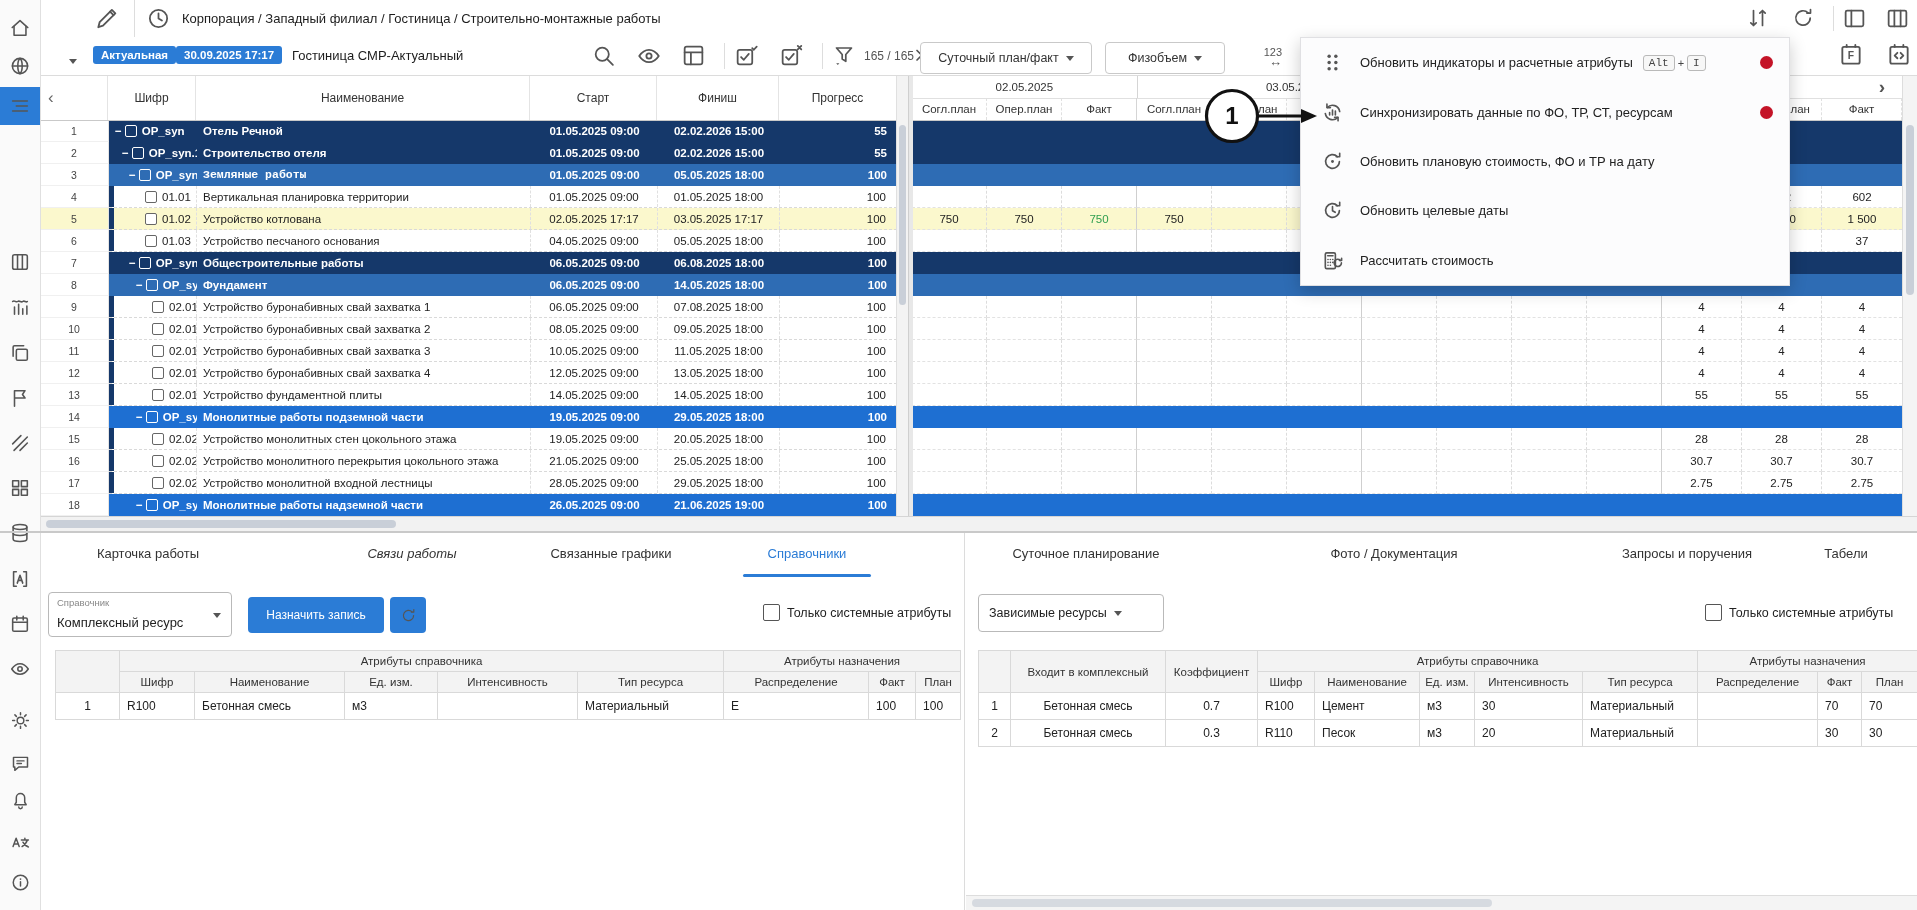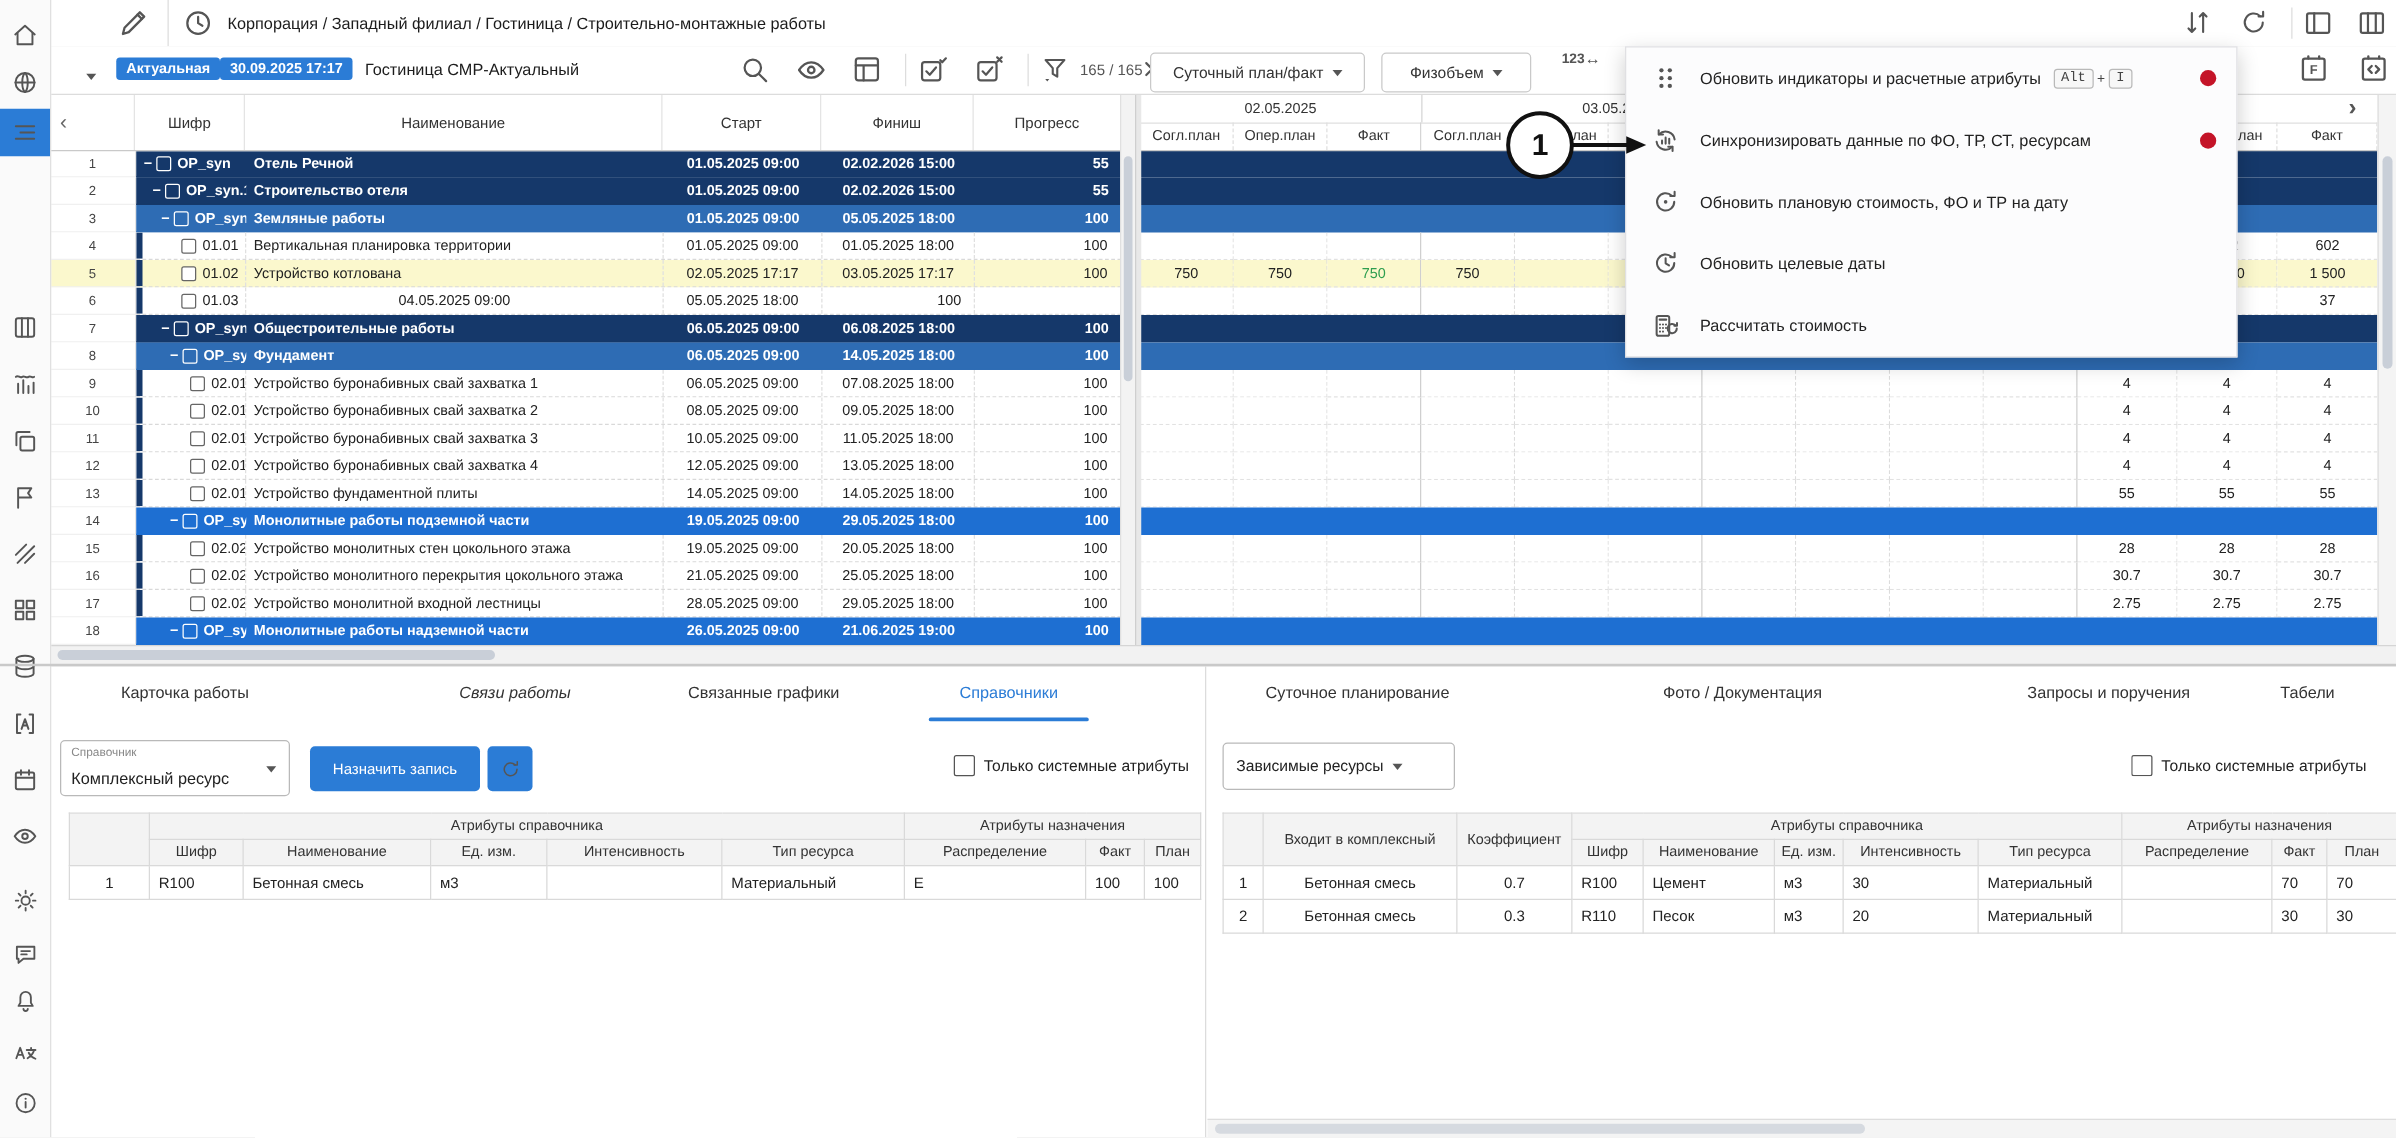--- a/index.html
+++ b/index.html
@@ -14,21 +14,21 @@
   .rail-item.active{background:var(--accent);color:#fff;}
   
   .topbar{position:absolute;left:40px;top:0;width:1877px;height:37px;border-bottom:1px solid #e2e2e2;background:#fff;z-index:4;}
   .toolbar2{position:absolute;left:40px;top:37px;width:1877px;height:38px;border-bottom:1px solid #dcdcdc;background:#fff;z-index:4;}
   .crumb{position:absolute;left:100px;top:0;height:37px;display:flex;align-items:center;font-size:13px;color:#1c1c1c;}
   .badge{display:inline-block;background:var(--accent);color:#fff;border-radius:3px;padding:3px 8px;font-size:11.5px;font-weight:bold;}
   .proj-title{font-size:13px;color:#1c1c1c;}
   .count{font-size:12px;color:#555;}
   .caret{display:inline-block;width:0;height:0;border-left:4.5px solid transparent;border-right:4.5px solid transparent;border-top:5.5px solid #555;margin-left:7px;}
   .selbtn{position:absolute;top:5px;height:30px;border:1px solid #c9c9c9;border-radius:4px;background:#fff;display:flex;align-items:center;justify-content:center;font-size:12.5px;color:#333;cursor:pointer;}
-  .fit123{position:absolute;top:5px;width:34px;height:30px;display:flex;align-items:flex-start;justify-content:center;color:#555;font-size:11px;font-weight:bold;line-height:10px;cursor:pointer;}
+  .fit123{position:absolute;top:5px;width:34px;height:30px;display:flex;flex-direction:column;align-items:flex-end;justify-content:center;color:#555;font-size:11px;font-weight:normal;line-height:10px;cursor:pointer;}
   
   .wt-head{position:absolute;left:40px;top:75px;width:856px;height:45px;border-bottom:1px solid #c9c9c9;background:#fff;display:grid;grid-template-columns:68px 88px 334px 127px 122px 117px;z-index:3;}
   .wt-head .hc{display:flex;align-items:center;justify-content:center;font-size:12px;color:#333;border-right:1px solid #e4e4e4;}
   .wt-rows{position:absolute;left:40px;top:120px;width:856px;height:396px;overflow:hidden;z-index:2;}
   .wrow{display:flex;height:22px;}
   .wnum{width:68px;flex:0 0 68px;display:flex;align-items:center;justify-content:center;font-size:10.5px;color:#444;background:#fff;border-right:1px solid #e4e4e4;border-bottom:1px solid #f0f0f0;}
   .wbody{flex:1;display:grid;grid-template-columns:88px 334px 127px 122px 117px;border-bottom:1px dashed #d9d9d9;background:#fff;}
   .wbody .c{display:flex;align-items:center;font-size:11.5px;white-space:nowrap;overflow:hidden;border-right:1px dashed #e0e0e0;}
   .wbody .date{justify-content:center;}
   .wbody .prog{justify-content:flex-end;padding-right:10px;}
@@ -416,21 +416,21 @@
       <div class="wrow r-mid grp">
         <div class="wnum">3</div>
         <div class="wbody">
           <div class="c code" style="padding-left:0;">
             <span style="display:flex;align-items:center;padding-left:20px;">
               <span class="minus">−</span>
               <span class="cb"></span>
               <span class="codetxt">OP_syn.1.1.1</span>
             </span>
           </div>
-          <div class="c" style="padding-left:6px;">Земляные работы</div>
+          <div class="c" style="padding-left:6px;font-family:Liberation Mono, monospace;">Земляные работы</div>
           <div class="c date">01.05.2025 09:00</div>
           <div class="c date">05.05.2025 18:00</div>
           <div class="c prog">100</div>
         </div>
       </div>
       <div class="wrow ">
         <div class="wnum">4</div>
         <div class="wbody">
           <div class="c code" style="padding-left:0;">
             <span class="treebar"></span>
@@ -464,20 +464,21 @@
       <div class="wrow ">
         <div class="wnum">6</div>
         <div class="wbody">
           <div class="c code" style="padding-left:0;">
             <span class="treebar"></span>
             <span style="display:flex;align-items:center;padding-left:27px;">
               <span class="cb"></span>
               <span class="codetxt">01.03</span>
             </span>
           </div>
+          <div class="c" style="padding-left:6px;">Устройство песчаного основания</div>
           <div class="c date">04.05.2025 09:00</div>
           <div class="c date">05.05.2025 18:00</div>
           <div class="c prog">100</div>
         </div>
       </div>
       <div class="wrow r-dark grp">
         <div class="wnum">7</div>
         <div class="wbody">
           <div class="c code" style="padding-left:0;">
             <span style="display:flex;align-items:center;padding-left:20px;">

